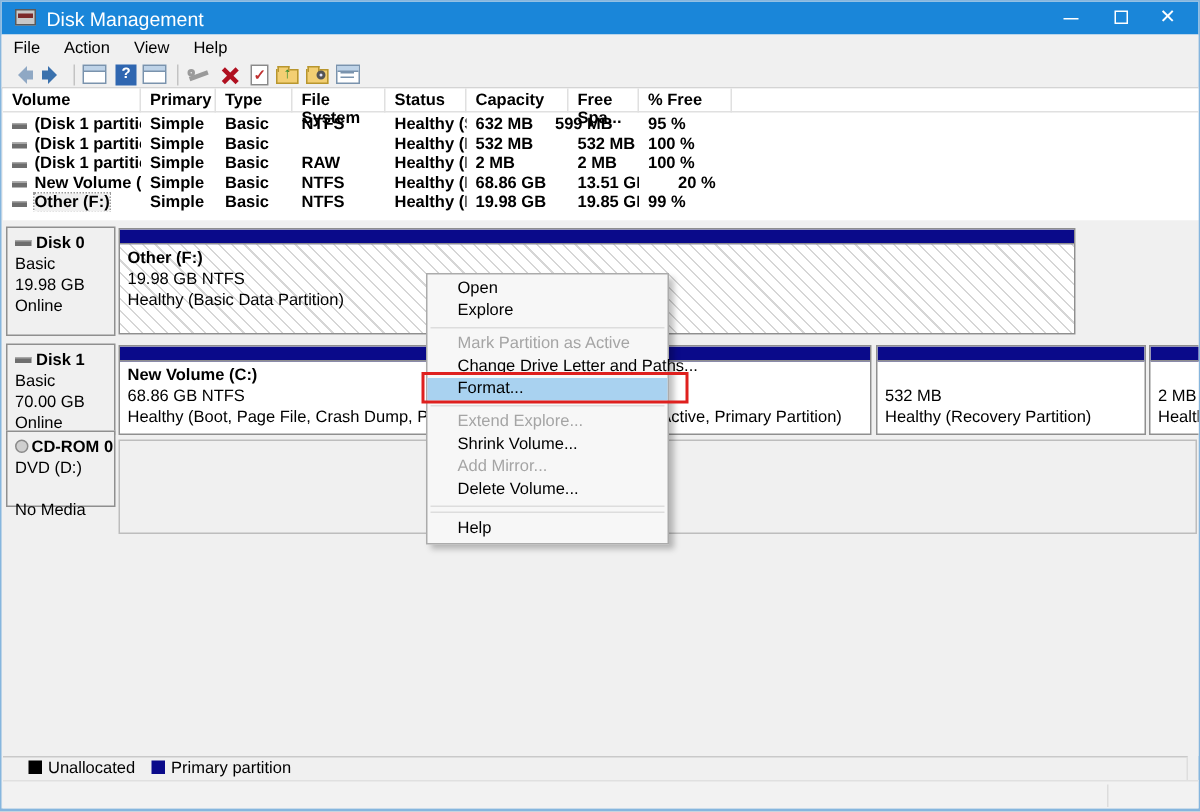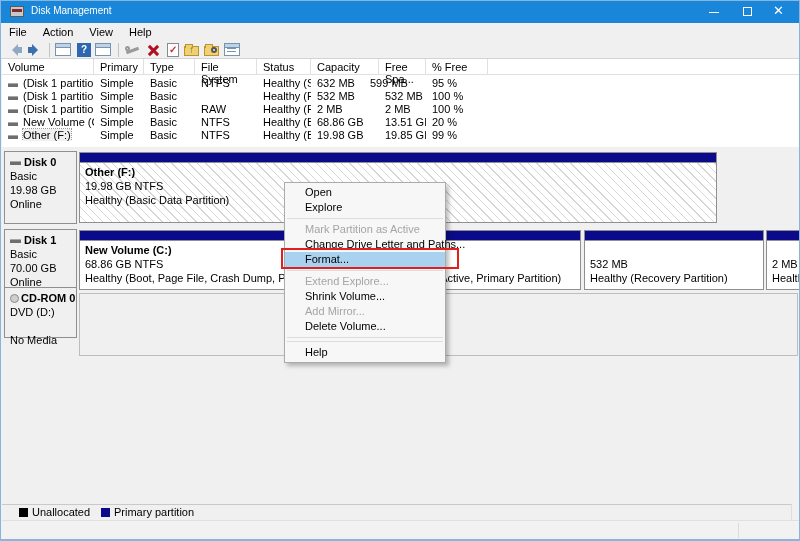--- a/index.html
+++ b/index.html
@@ -9,21 +9,21 @@
   .window{
     position:relative; width:800px; height:541px; background:#f0f0f0;
     border:1px solid #86b6de; border-bottom:2px solid #86b6de; overflow:hidden;
   }
 
   
   .titlebar{ position:absolute; left:0; top:0; width:100%; height:22px; background:#1a86d9; color:#fff; }
   .titlebar .app-icon{ position:absolute; left:9px; top:5px; width:14px; height:11px;
     background:#c8c8c8; border:1px solid #5a5a5a; }
   .titlebar .app-icon::before{ content:""; position:absolute; left:1px; right:1px; top:2px; height:3px; background:#7d2b2b; }
-  .titlebar .title{ position:absolute; left:30px; top:4px; font-size:10px; }
+  .titlebar .title{ position:absolute; left:30px; top:4px; font-size:13px; }
   .win-controls{ position:absolute; right:0; top:0; height:22px; display:flex; }
   .win-btn{ width:34px; height:22px; position:relative; }
   .glyph-min{ position:absolute; left:12px; top:11px; width:10px; height:1px; background:#fff; }
   .glyph-max{ position:absolute; left:12px; top:6px; width:9px; height:9px; border:1px solid #fff; }
   .glyph-close{ position:absolute; left:8px; top:2px; font-size:13px; color:#fff; }
 
   
   .menubar{ position:absolute; left:0; top:22px; width:100%; height:18px; background:#f0f0f0; display:flex; }
   .menubar .menu-item{ padding:3px 8px 0 8px; height:18px; }
 
@@ -48,21 +48,21 @@
   .xbar.a{ transform:rotate(45deg); } .xbar.b{ transform:rotate(-45deg); }
   .doc{ width:12px; height:14px; margin:1px auto 0; background:#fff; border:1px solid #8a8a8a; position:relative; }
   .doc .chk{ position:absolute; left:1px; top:0px; color:#c03030; font-size:10px; font-weight:bold; }
   .folder{ width:15px; height:10px; margin-top:4px; background:#f3cf73; border:1px solid #b8962f; position:relative; }
   .folder::before{ content:""; position:absolute; left:0; top:-3px; width:6px; height:3px; background:#f3cf73; border:1px solid #b8962f; border-bottom:none; }
   .folder .up{ position:absolute; left:4px; top:-3px; color:#2e8b2e; font-weight:bold; font-size:10px; }
   .folder .mag{ position:absolute; left:6px; top:0px; width:6px; height:6px; border:2px solid #555; border-radius:50%; background:#e8e8ff; }
   .props-lines::before{ content:""; position:absolute; left:3px; top:6px; width:9px; height:1px; background:#7a93ad; box-shadow:0 3px 0 #7a93ad; }
 
   
-  .listpane{ position:absolute; left:1px; top:58px; width:798px; height:88px; background:#fff; }
+  .listpane{ position:absolute; left:1px; top:58px; width:798px; height:88px; background:#fff;font-weight:bold; }
   .lv-header{ position:absolute; top:0; left:0; height:16px; width:100%; border-bottom:1px solid #e0e0e0; }
   .lv-h{ position:absolute; top:0; height:16px; padding:2px 0 0 6px; border-right:1px solid #e0e0e0; }
   .lv-row{ position:absolute; left:0; height:13px; width:100%; }
   .lv-c{ position:absolute; top:0; height:13px; padding:1px 0 0 6px; white-space:nowrap; overflow:hidden; }
   .vol-ico{ display:inline-block; width:10px; height:4px; background:#6e6e6e; border-top:1px solid #a8a8a8; margin-right:5px; }
   .focus-cell{ background:#f0f0f0; outline:1px dotted #9a9a9a; }
 
   
   .graphpane{ position:absolute; left:1px; top:146px; width:798px; height:357px; background:#f0f0f0; }
   .dlabel{ position:absolute; left:2px; width:73px; background:#f0f0f0; border:1px solid #8f8f8f; padding:3px 0 0 5px; line-height:14px; }
@@ -215,21 +215,21 @@
       <div class="lv-c" style="left:424px;width:62px">100 %</div>
     </div>
     <div class="lv-row" style="top:56px">
       <div class="lv-c" style="left:0;width:92px"><span class="vol-ico"></span><span>New Volume (C:)</span></div>
       <div class="lv-c" style="left:92px;width:50px">Simple</div>
       <div class="lv-c" style="left:142px;width:51px">Basic</div>
       <div class="lv-c" style="left:193px;width:62px">NTFS</div>
       <div class="lv-c" style="left:255px;width:54px">Healthy (B...</div>
       <div class="lv-c" style="left:309px;width:68px">68.86 GB</div>
       <div class="lv-c" style="left:377px;width:47px">13.51 GB</div>
-      <div class="lv-c" style="left:424px;width:62px">20 %</div>
+      <div class="lv-c" style="left:444px;width:62px">20 %</div>
     </div>
     <div class="lv-row" style="top:69px">
       <div class="lv-c" style="left:0;width:92px"><span class="vol-ico"></span><span class="focus-cell">Other (F:)</span></div>
       <div class="lv-c" style="left:92px;width:50px">Simple</div>
       <div class="lv-c" style="left:142px;width:51px">Basic</div>
       <div class="lv-c" style="left:193px;width:62px">NTFS</div>
       <div class="lv-c" style="left:255px;width:54px">Healthy (B...</div>
       <div class="lv-c" style="left:309px;width:68px">19.98 GB</div>
       <div class="lv-c" style="left:377px;width:47px">19.85 GB</div>
       <div class="lv-c" style="left:424px;width:62px">99 %</div>

